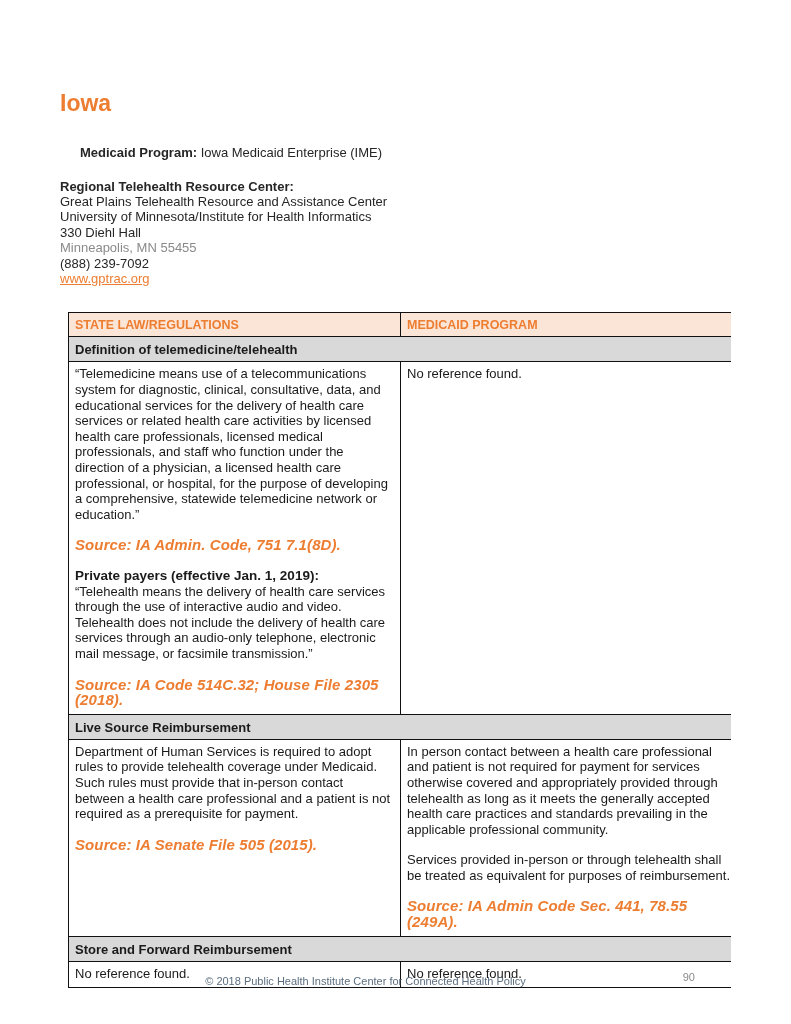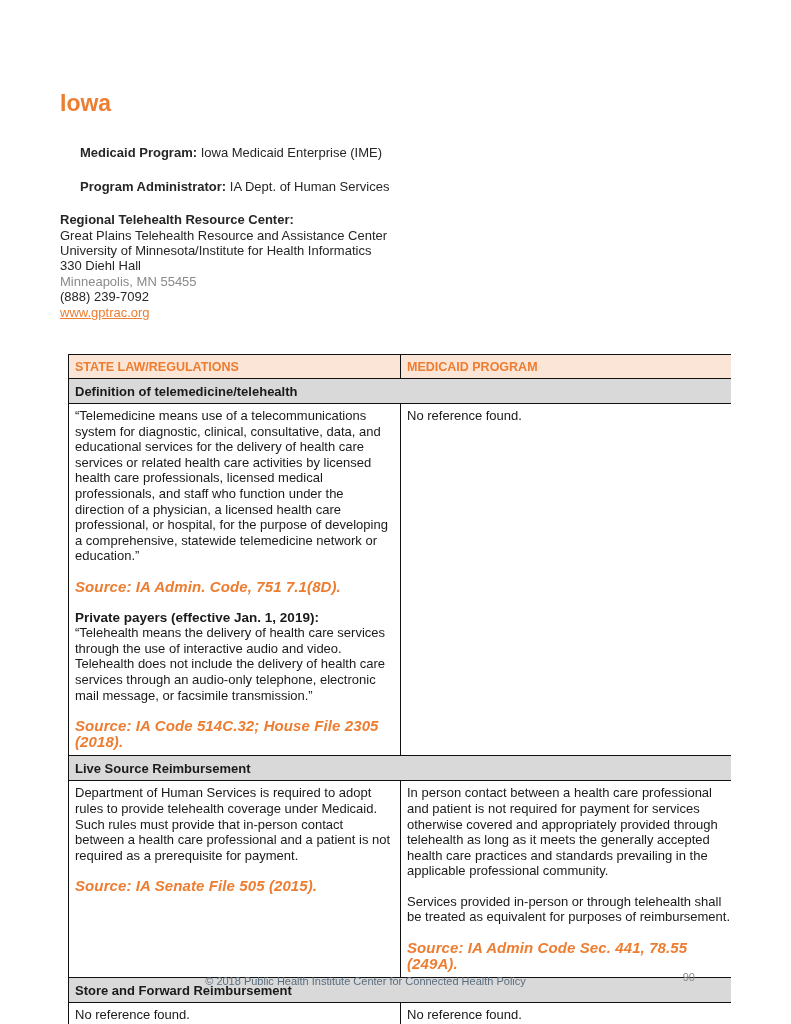--- a/index.html
+++ b/index.html
@@ -38,21 +38,21 @@
   }
   .address-block .block-label { font-weight: bold; }
   .muted-line { color: #8a8a8a; }
   .weblink {
     color: #ED7D31;
     text-decoration: underline;
     cursor: pointer;
   }
   .policy-table {
     margin-left: 8px;
-    margin-top: 34px;
+    margin-top: 26px;
     width: 673px;
     border-collapse: collapse;
     table-layout: fixed;
     border-radius: 12px;
   }
   .policy-table th, .policy-table td {
     border: 1px solid #111111;
     vertical-align: top;
     text-align: left;
   }
@@ -115,24 +115,20 @@
 <div class="page">
   <div class="content">
 
     <h1 class="state-title">Iowa</h1>
 
     <div class="info-line">
       <span class="info-label">Medicaid Program:</span>
       <span class="info-value">Iowa Medicaid Enterprise (IME)</span>
     </div>
 
-    <div class="info-line">
-      <span class="info-label">Program Administrator:</span>
-      <span class="info-value">IA Dept. of Human Services</span>
-    </div>
 
     <div class="address-block">
       <div class="block-label">Regional Telehealth Resource Center:</div>
       <div>Great Plains Telehealth Resource and Assistance Center</div>
       <div>University of Minnesota/Institute for Health Informatics</div>
       <div>330 Diehl Hall</div>
       <div class="muted-line">Minneapolis, MN 55455</div>
       <div>(888) 239-7092</div>
       <div><a class="weblink">www.gptrac.org</a></div>
     </div>

